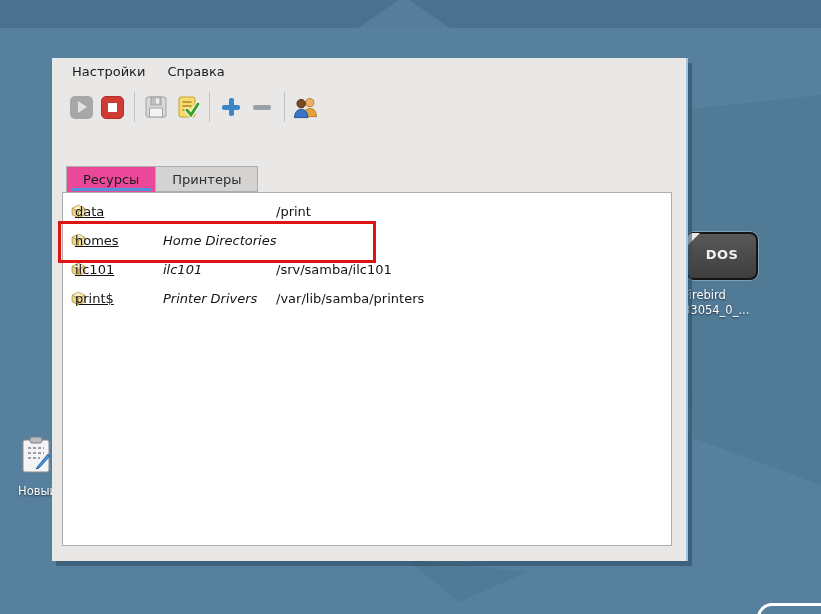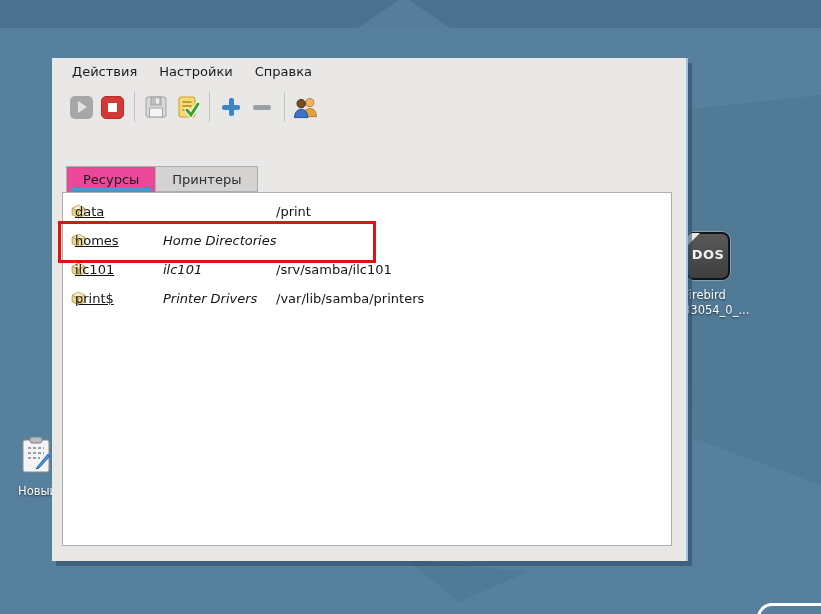--- a/index.html
+++ b/index.html
@@ -20,21 +20,21 @@
               border-left:3px solid #ffffff;border-top:3px solid #ffffff;
               border-top-left-radius:15px;}
 
   
   .dicon{position:absolute;color:#fff;text-align:left;z-index:1;}
   .dicon .dlabel{font-size:11.5px;line-height:15px;color:#fff;text-shadow:0 1px 2px rgba(0,0,0,.65);}
   #icon-firebird{left:683px;top:232px;width:90px;}
   .dos-badge{position:relative;width:40px;height:44px;margin-left:3px;
              background:linear-gradient(#585858,#3e3e3e);
              border:2px solid #141414;border-radius:8px;
-             box-shadow:0 0 0 1px rgba(255,255,255,.28);}
+             box-shadow:0 0 0 1px rgba(255,255,255,.28);padding-left:28px;}
   .dos-fold{position:absolute;left:-1px;top:-1px;width:0;height:0;
             border-top:13px solid #e9e9e9;border-right:13px solid transparent;
             border-top-left-radius:6px;}
   .dos-text{position:absolute;left:0;right:0;top:13px;text-align:center;
             font-weight:bold;font-size:13px;color:#f2f2f2;letter-spacing:0.5px;}
   #icon-newfile{left:18px;top:436px;width:70px;}
   #icon-newfile .dlabel{margin-top:6px;}
 
   
   #win{position:absolute;left:52px;top:58px;width:634px;height:503px;z-index:10;
@@ -127,21 +127,20 @@
       <line x1="10" y1="22" x2="22" y2="22" stroke="#9aa0a6" stroke-width="2" stroke-dasharray="3,2"></line>
       <path d="M30 18 L20 30 L18 33 L21 32 L32 20 Z" fill="#4a90d9" stroke="#2d6bb0"></path>
     </svg>
     <div class="dlabel">Новый ф</div>
   </div>
 
   <div id="win">
 
 
     <div class="menubar">
-      <span class="menu-item">Действия</span>
       <span class="menu-item">Настройки</span>
       <span class="menu-item">Справка</span>
     </div>
 
     <div class="toolbar">
       <div class="tbtn">
         <div class="play-box">
             <div class="play-tri"></div>
           </div>
       </div>

